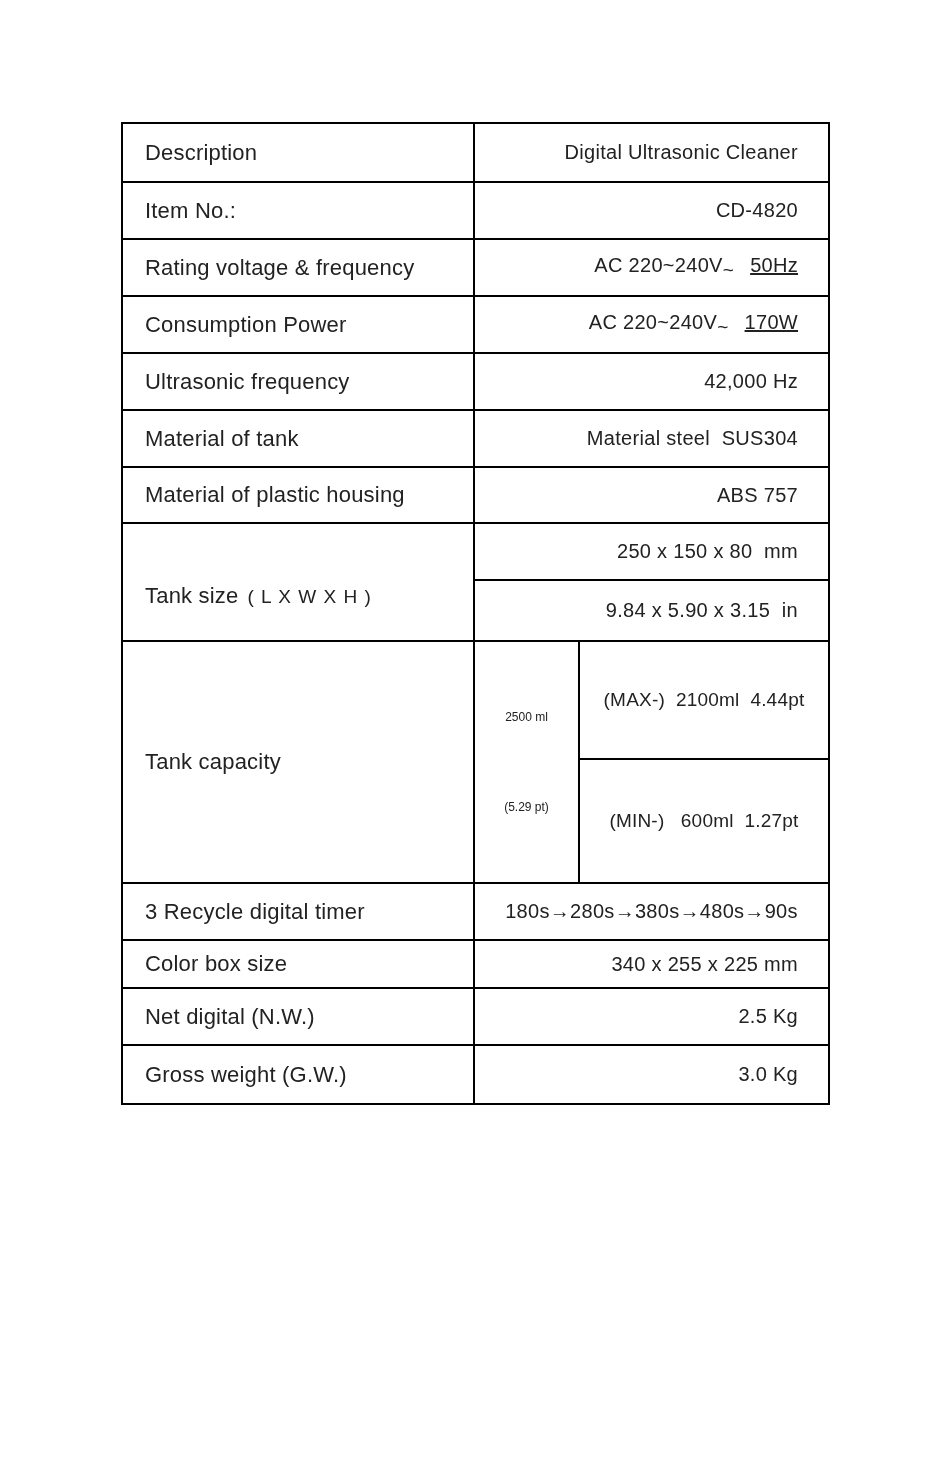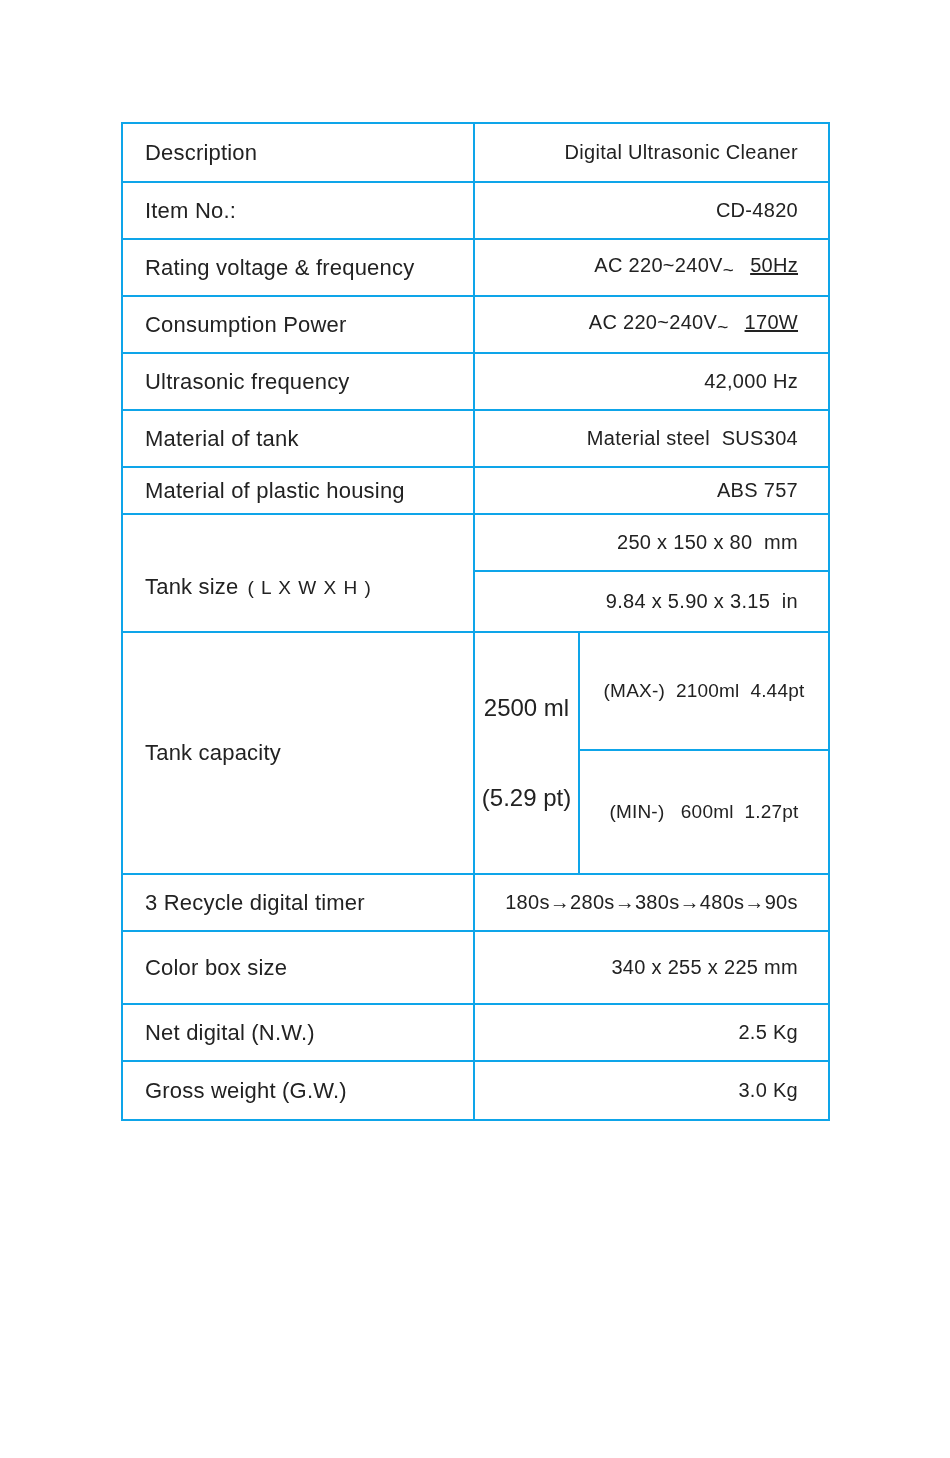--- a/index.html
+++ b/index.html
@@ -33,21 +33,21 @@
     font-size: 33px;
     font-weight: bold;
     letter-spacing: 1px;
   }
   table.spec-table {
     width: 707px;
     border-collapse: collapse;
     table-layout: fixed;
   }
   table.spec-table td {
-    border: 2px solid #0ea5e9;
+    border: 2px solid #000000;
     vertical-align: middle;
     color: #222222;
     white-space: pre;
     overflow: hidden;
   }
   td.lbl {
     text-align: left;
     padding-left: 22px;
     font-size: 22px;
     letter-spacing: 0.2px;
@@ -74,21 +74,21 @@
     vertical-align: top;
     padding-top: 28px;
   }
   .lbl-suffix {
     font-size: 19px;
     margin-left: 9px;
     letter-spacing: 1px;
   }
   td.cap-mid {
     text-align: center;
-    font-size: 24px;
+    font-size: 12px;
     line-height: 30px;
     padding: 0 2px;
   }
   td.cap-sub {
     text-align: center;
     font-size: 19px;
     letter-spacing: 0.2px;
   }
 </style>
 </head>
@@ -122,21 +122,21 @@
           <td class="val" colspan="2"><span>AC 220~240V</span><span class="ac-sym">~</span><span class="gap2">170W</span></td>
         </tr>
         <tr style="height:57px">
           <td class="lbl">Ultrasonic frequency</td>
           <td class="val" colspan="2">42,000 Hz</td>
         </tr>
         <tr style="height:57px">
           <td class="lbl">Material of tank</td>
           <td class="val" colspan="2">Material steel  SUS304</td>
         </tr>
-        <tr style="height:47px">
+        <tr style="height:56px">
           <td class="lbl">Material of plastic housing</td>
           <td class="val" colspan="2">ABS 757</td>
         </tr>
         <tr style="height:57px">
           <td class="lbl tank-size-lbl" rowspan="2"><span>Tank size</span><span class="lbl-suffix">( L X W X H )</span></td>
           <td class="val" colspan="2">250 x 150 x 80  mm</td>
         </tr>
         <tr style="height:61px">
           <td class="val" colspan="2">9.84 x 5.90 x 3.15  in</td>
         </tr>
@@ -148,21 +148,21 @@
           </td>
           <td class="cap-sub">(MAX-)  2100ml  4.44pt</td>
         </tr>
         <tr style="height:57px">
           <td class="cap-sub">(MIN-)   600ml  1.27pt</td>
         </tr>
         <tr style="height:57px">
           <td class="lbl">3 Recycle digital timer</td>
           <td class="val-center" colspan="2">180s→280s→380s→480s→90s</td>
         </tr>
-        <tr style="height:73px">
+        <tr style="height:48px">
           <td class="lbl">Color box size</td>
           <td class="val" colspan="2">340 x 255 x 225 mm</td>
         </tr>
         <tr style="height:57px">
           <td class="lbl">Net digital (N.W.)</td>
           <td class="val" colspan="2">2.5 Kg</td>
         </tr>
         <tr style="height:59px">
           <td class="lbl">Gross weight (G.W.)</td>
           <td class="val" colspan="2">3.0 Kg</td>

